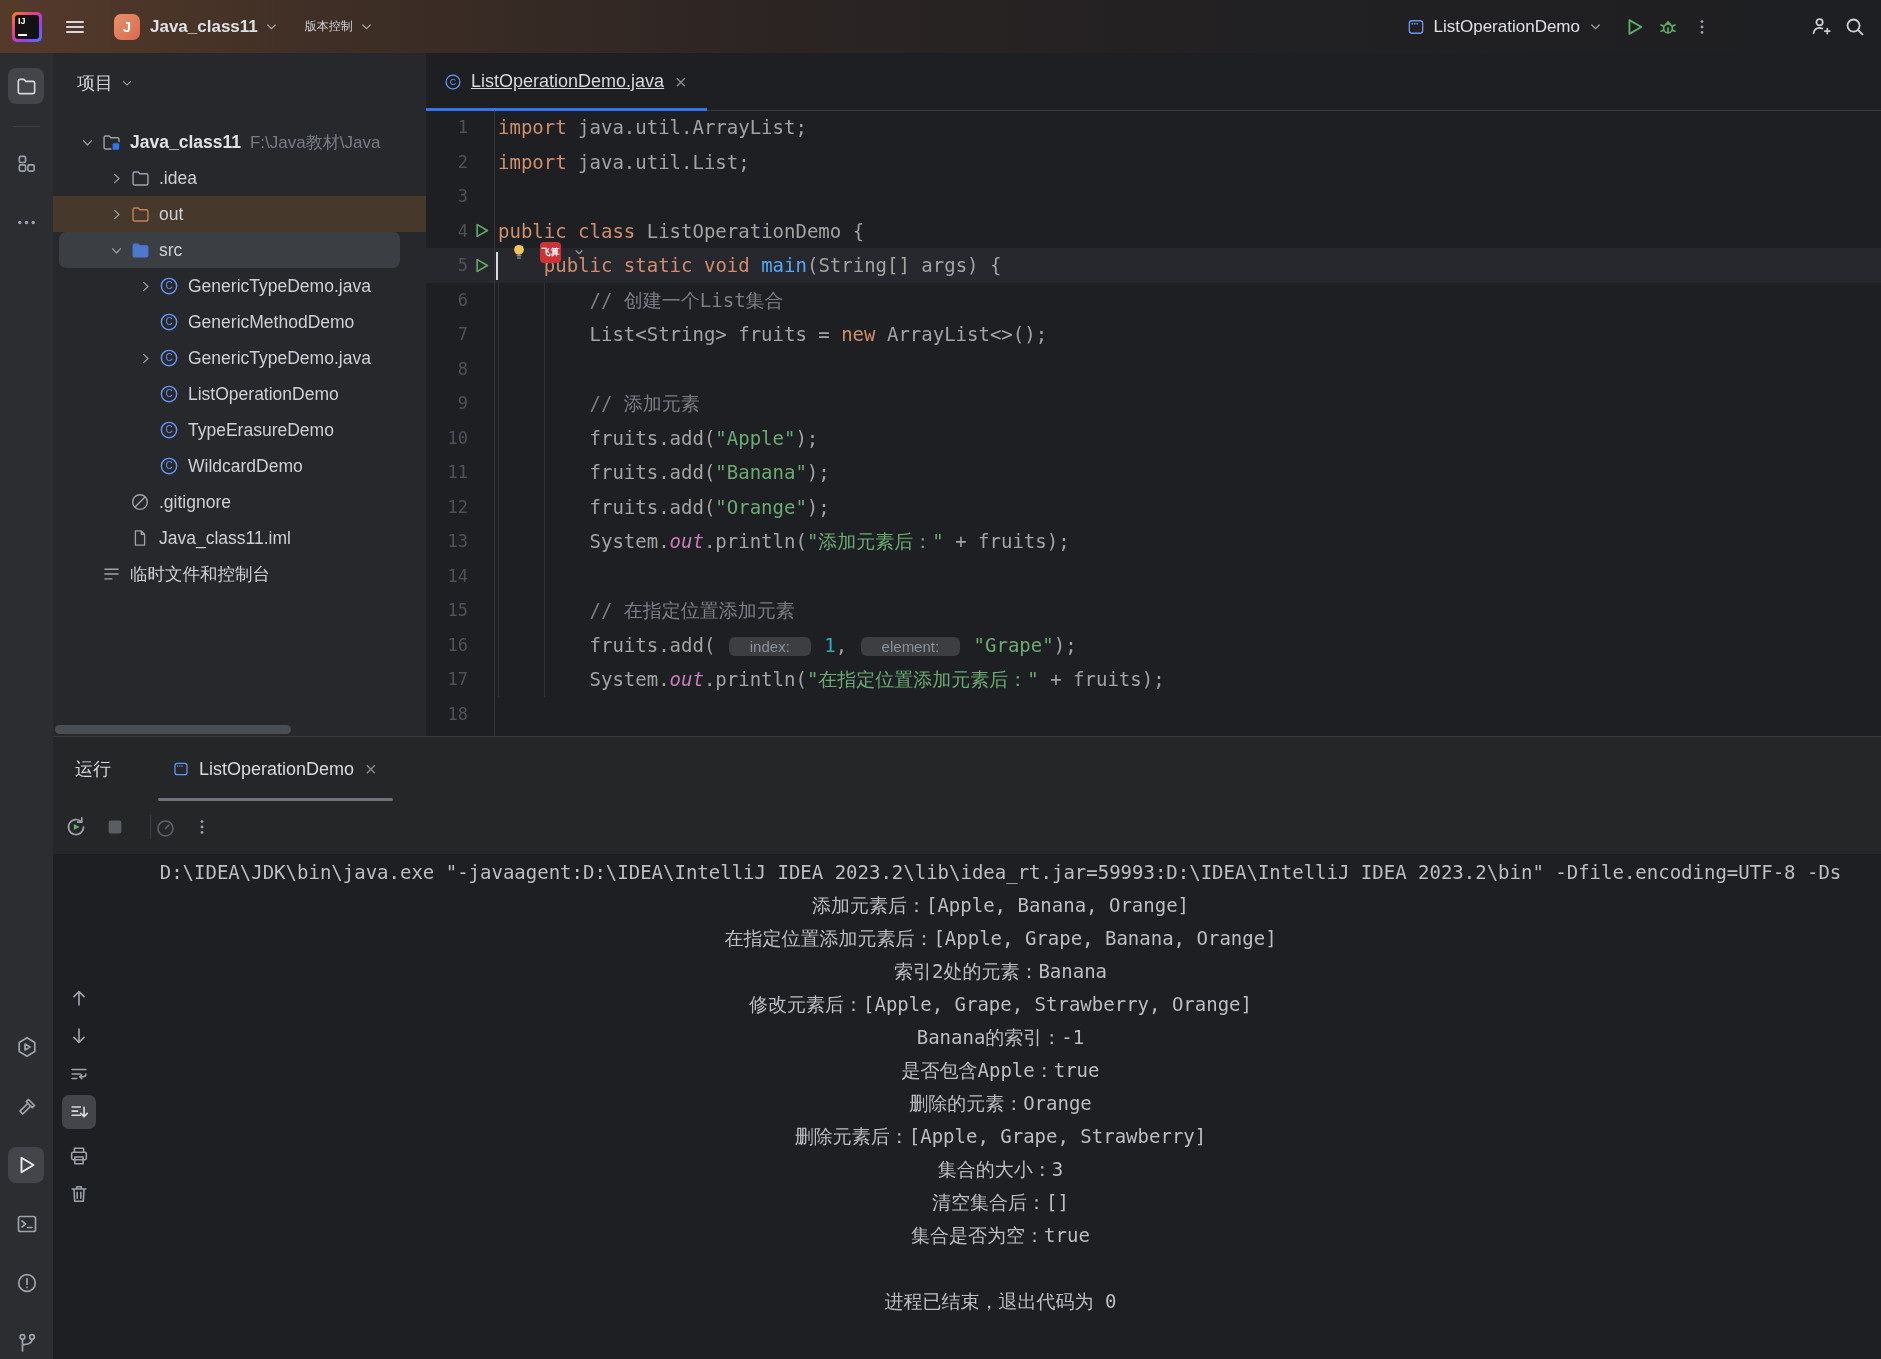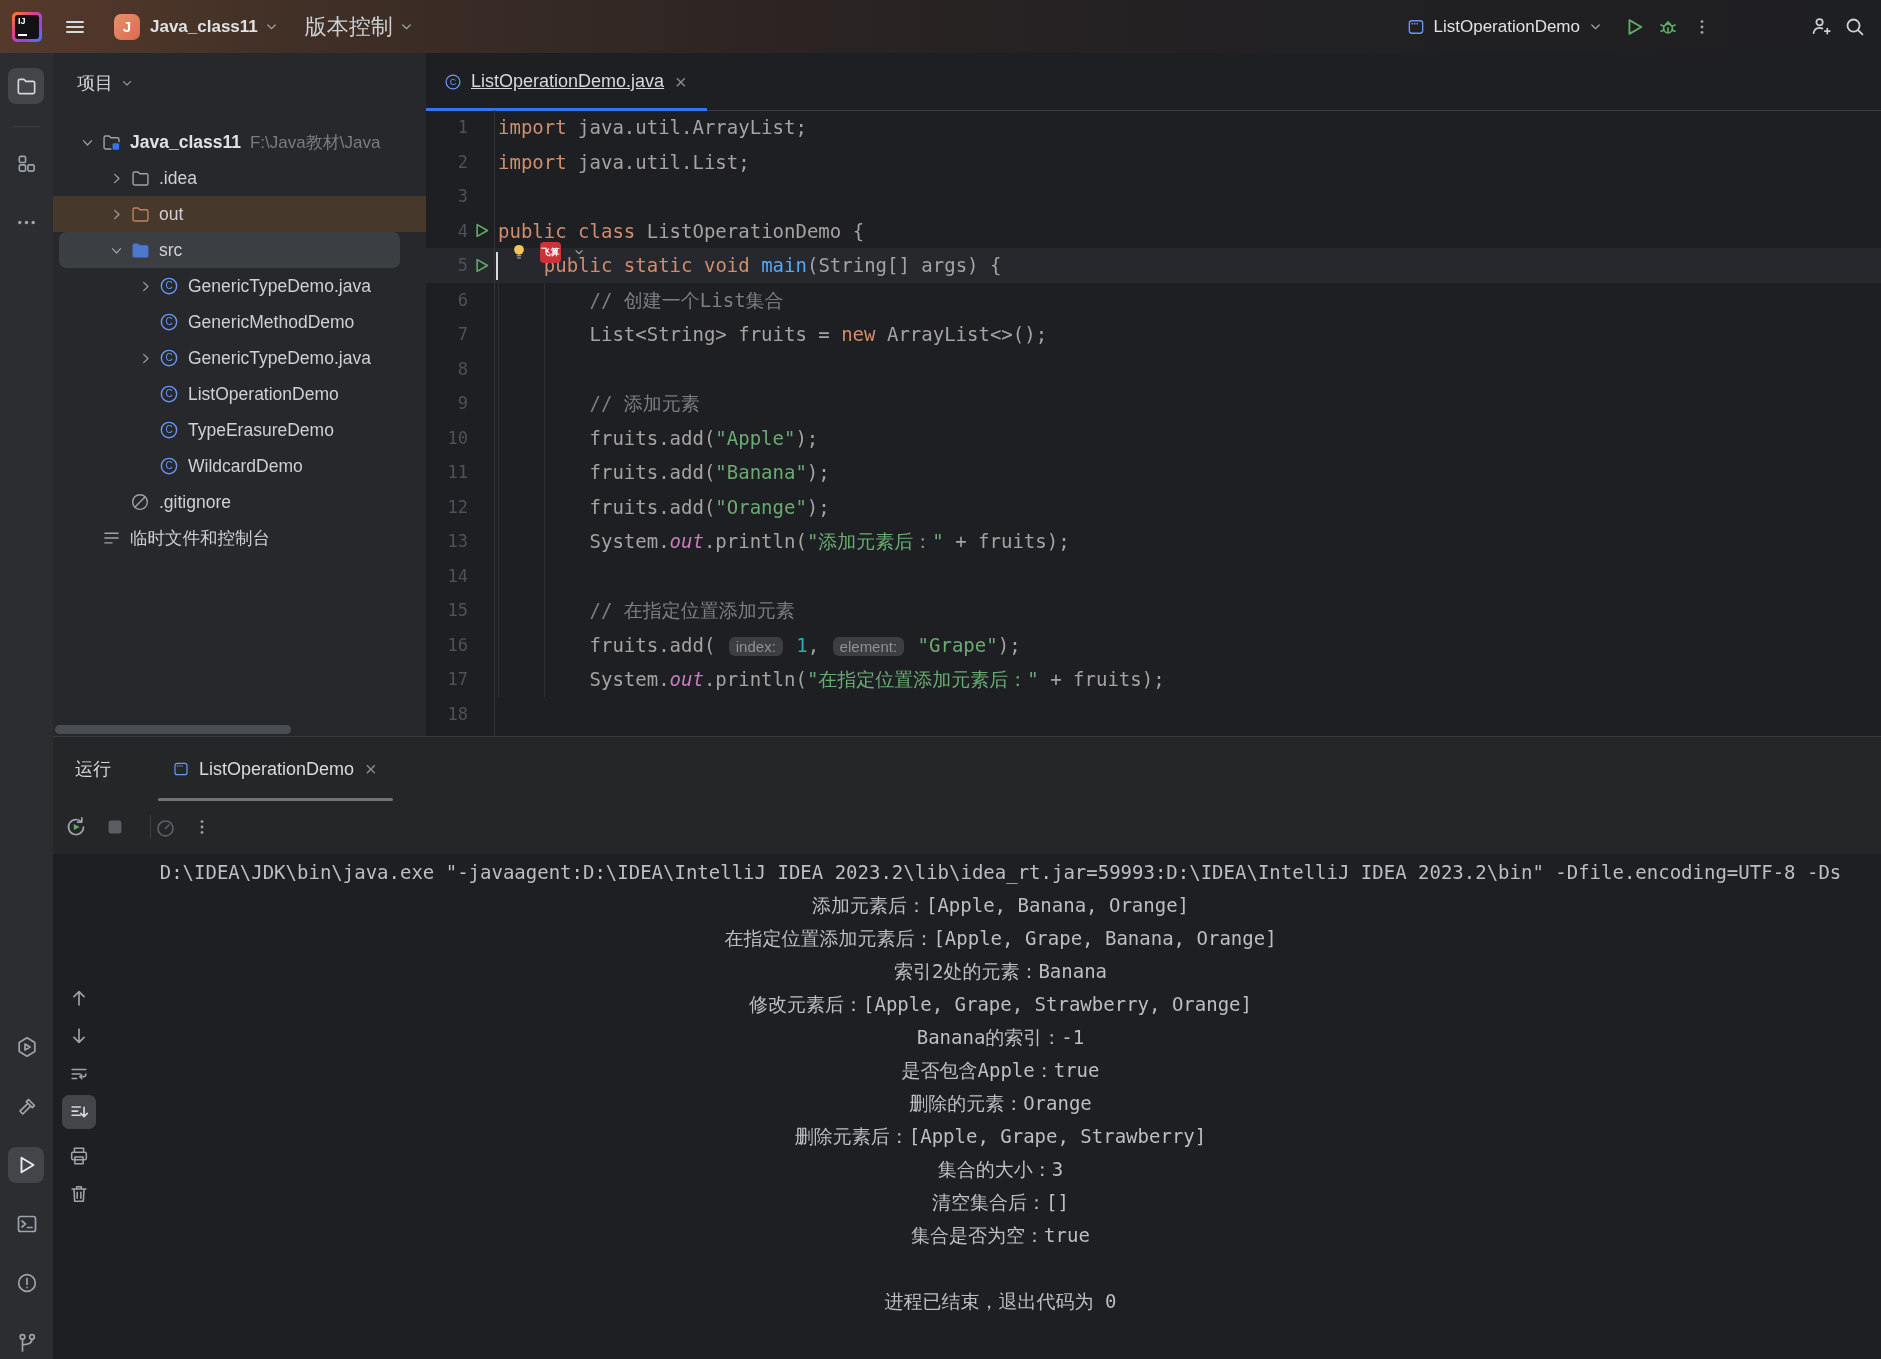--- a/index.html
+++ b/index.html
@@ -17,21 +17,21 @@
   .logo .inner{position:absolute;inset:3px;border-radius:3px;background:#121215;}
   .logo .lt{position:absolute;left:6px;top:4px;font-size:9px;font-weight:bold;color:#fff;}
   .logo .bar{position:absolute;left:6px;bottom:6px;width:9px;height:2px;background:#fff;}
   .tb-btn{width:34px;height:34px;border-radius:6px;display:flex;align-items:center;justify-content:center;flex:none;}
   .burger{margin-left:16px;}
   .pbadge{width:26px;height:26px;margin-left:22px;border-radius:7px;flex:none;
           background:linear-gradient(135deg,#e8916a,#d96a52);display:flex;align-items:center;justify-content:center;
           color:#fff;font-weight:bold;font-size:15px;}
   .pname{margin-left:10px;font-size:17px;color:#dfe1e5;font-weight:600;}
   .chev-s{margin-left:6px;}
-  .vcs{margin-left:26px;font-size:22px;color:#ced0d6;}
+  .vcs{margin-left:26px;font-size:12px;color:#ced0d6;}
   .topbar-right{position:absolute;right:10px;top:0;height:53px;display:flex;align-items:center;}
   .runcfg{display:flex;align-items:center;gap:8px;margin-right:14px;}
   .runcfg-label{font-size:17px;color:#dfe1e5;}
   .tr-gap{width:14px;}
 
   
   .abar{position:absolute;left:0;top:53px;width:53px;height:1306px;background:#2b2d30;border-right:1px solid #1a1b1d;}
   .abar .tile{position:absolute;left:8px;width:36px;height:36px;border-radius:8px;background:#43454a;
               display:flex;align-items:center;justify-content:center;}
   .abar .plain{position:absolute;left:13px;width:27px;height:27px;display:flex;align-items:center;justify-content:center;}
@@ -71,21 +71,21 @@
   .code{position:absolute;left:72px;top:0;font:19px/34.5px "DejaVu Sans Mono",monospace;white-space:pre;}
   .code-line{height:34.5px;}
   .caret{position:absolute;left:70px;top:142px;width:2px;height:28px;background:#d7dade;}
   .tok-pl{color:#a3a3a3;}
   .tok-kw{color:var(--c-kw,#cf8e6d);}
   .tok-str{color:var(--c-str,#6aab73);}
   .tok-cm{color:var(--c-cm,#7a7e85);}
   .tok-fn{color:var(--c-fn,#56a8f5);}
   .tok-field{color:var(--c-field,#c77dbb);font-style:italic;}
   .tok-num{color:var(--c-num,#2aacb8);}
-  .tok-hint{background:#3c3e41;color:#8c9097;border-radius:6px;font-size:15px;padding:1px 7px;margin:0 2px;font-family:"Liberation Sans",sans-serif;}
+  .tok-hint{background:#3c3e41;color:#8c9097;border-radius:6px;font-size:15px;padding:1px 21px;margin:0 2px;font-family:"Liberation Sans",sans-serif;}
   .anno{position:absolute;left:84px;top:130px;display:flex;align-items:center;gap:12px;height:24px;}
   .badge{width:21px;height:21px;border-radius:4px;background:#cc3237;color:#fff;font-size:9px;line-height:10px;
          display:flex;align-items:center;justify-content:center;text-align:center;font-weight:bold;}
 
   
   .runpanel{position:absolute;left:53px;top:736px;width:1828px;height:623px;background:#1e1f22;border-top:1px solid #393b40;}
   .run-header{position:absolute;left:0;top:0;right:0;height:117px;background:#242628;}
   .run-title{position:absolute;left:22px;top:0;height:64px;display:flex;align-items:center;font-size:18px;color:#d5d8dd;}
   .rtab{position:absolute;left:105px;top:0;height:64px;display:flex;align-items:center;gap:9px;padding:0 14px;}
   .rtab::after{content:"";position:absolute;left:0;right:0;bottom:0;height:3px;background:#6e727a;border-radius:2px;}
@@ -400,20 +400,30 @@
         <div class="trow" style="padding-left:51px">
           <span class="chev"></span>
           <span class="ticon ic">
             <svg width="20" height="20" viewBox="0 0 24 24" fill="none" stroke="#9da2ab" stroke-width="1.7">
               <circle cx="12" cy="12" r="8.8"></circle>
               <path d="M5.8 18.2L18.2 5.8"></path>
             </svg>
           </span>
           <span class="tlabel">.gitignore</span>
         </div>
+        <div class="trow" style="padding-left:51px">
+          <span class="chev"></span>
+          <span class="ticon ic">
+            <svg width="20" height="20" viewBox="0 0 24 24" fill="none" stroke="#9da2ab" stroke-width="1.6" stroke-linejoin="round">
+              <path d="M6.5 3.5h7l4 4v13h-11z"></path>
+              <path d="M13.5 3.5v4h4"></path>
+            </svg>
+          </span>
+          <span class="tlabel">Java_class11.iml</span>
+        </div>
         <div class="trow" style="padding-left:22px">
           <span class="chev"></span>
           <span class="ticon ic">
             <svg width="21" height="21" viewBox="0 0 24 24" fill="none" stroke="#9da2ab" stroke-width="1.7" stroke-linecap="round">
               <path d="M4.5 6h15M4.5 11.5h15M4.5 17h8"></path>
             </svg>
           </span>
           <span class="tlabel">临时文件和控制台</span>
         </div>
       </div>

